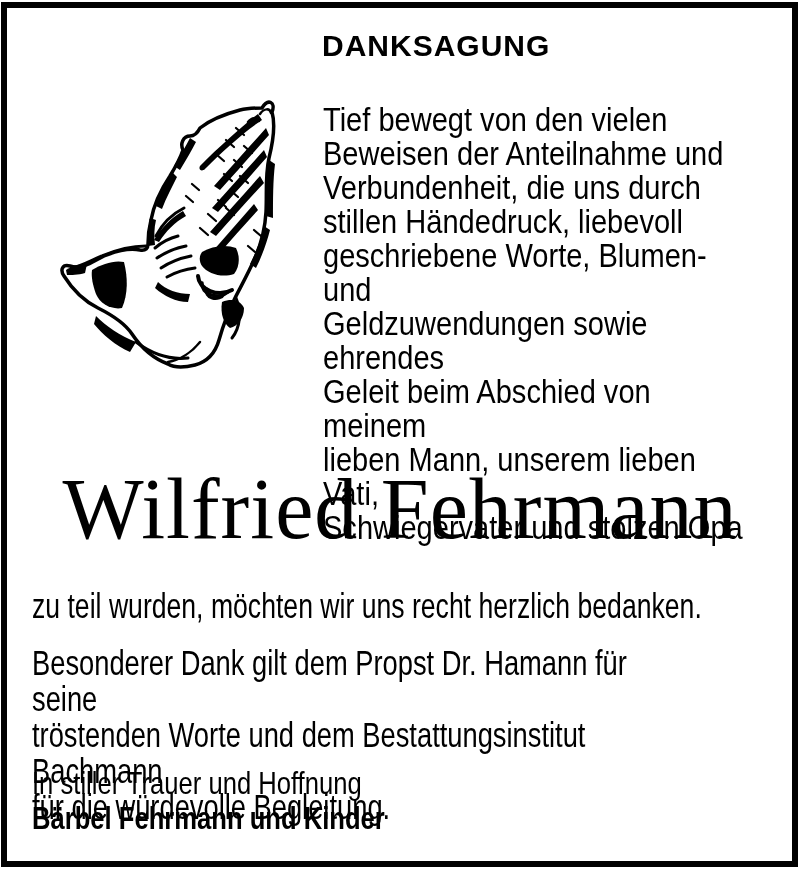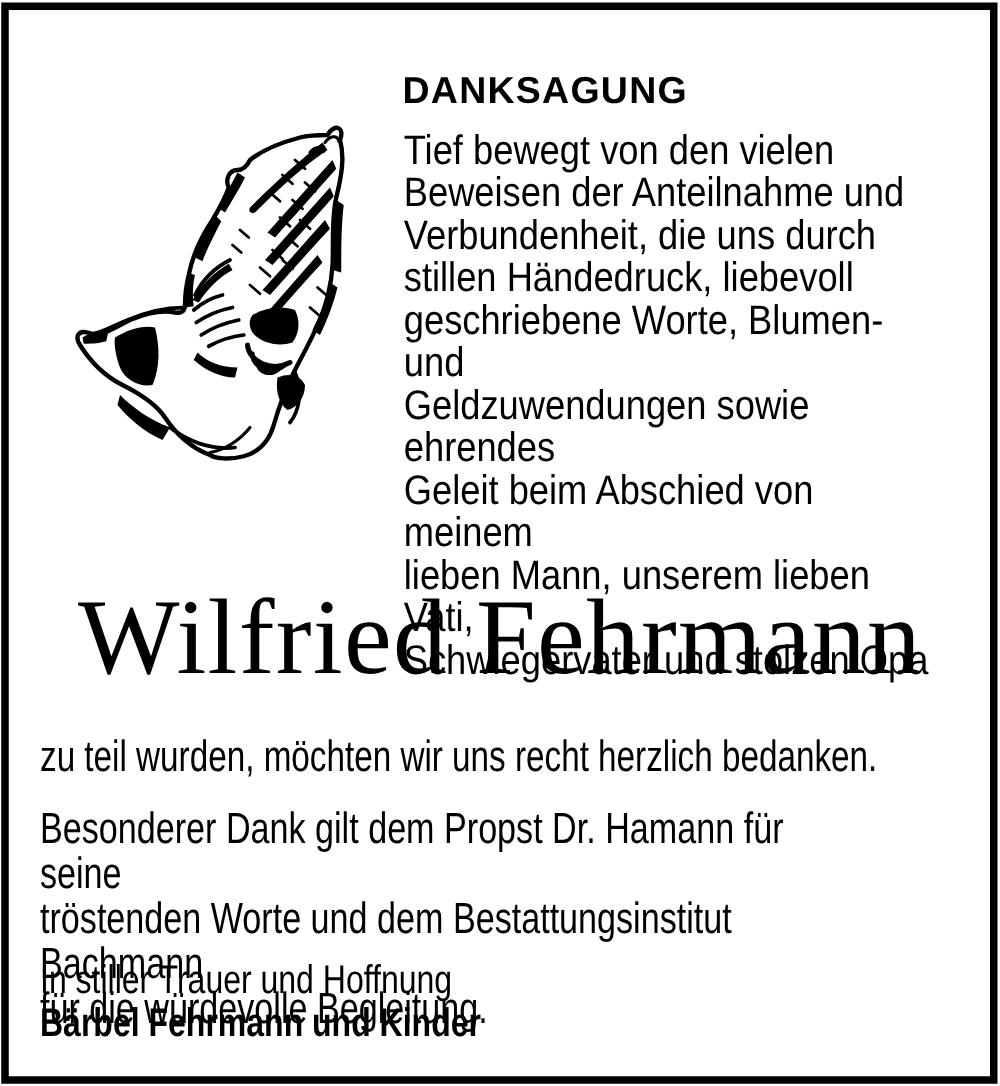--- a/index.html
+++ b/index.html
@@ -19,21 +19,20 @@
     pointer-events: none;
   }
   .title {
     position: absolute;
     left: 322px; top: 30px;
     font-size: 30px;
     font-weight: bold;
     letter-spacing: 1px;
     line-height: 32px;
     white-space: nowrap;
-    margin-top: 27px;
   }
   .hands {
     position: absolute;
     left: 40px; top: 80px;
     width: 290px; height: 310px;
   }
   .intro {
     position: absolute;
     left: 323px; top: 103px;
     font-size: 33px;

